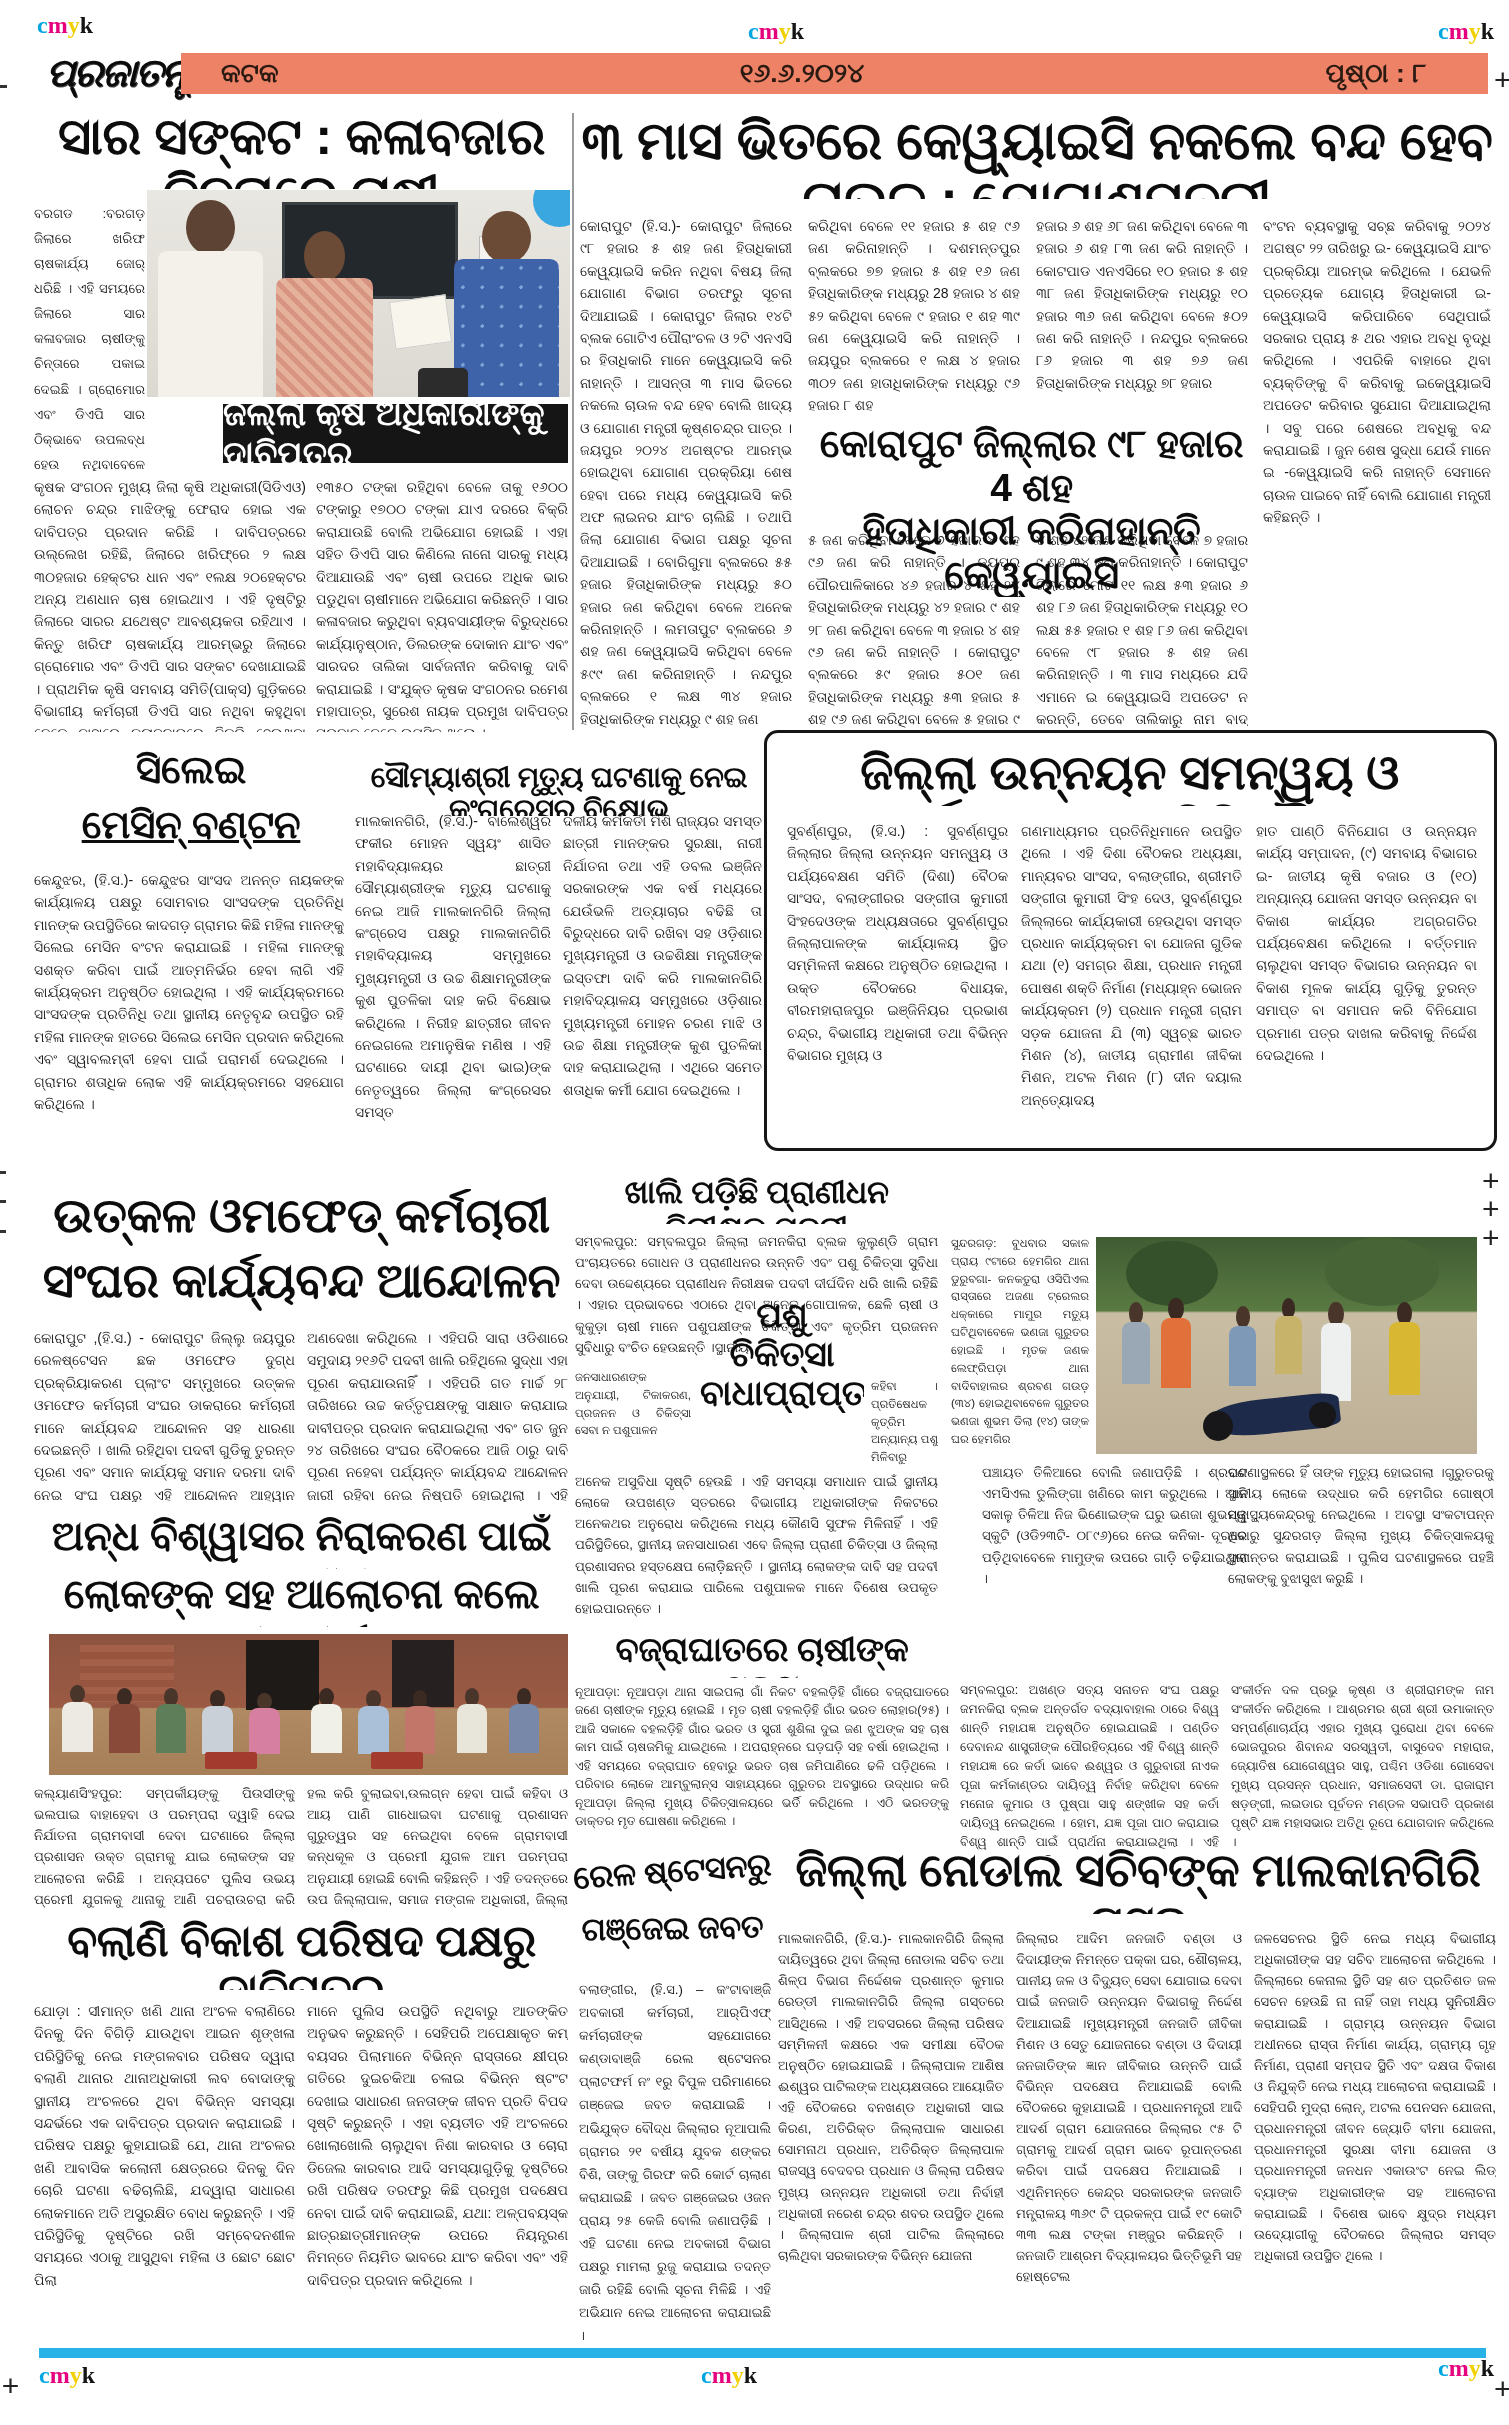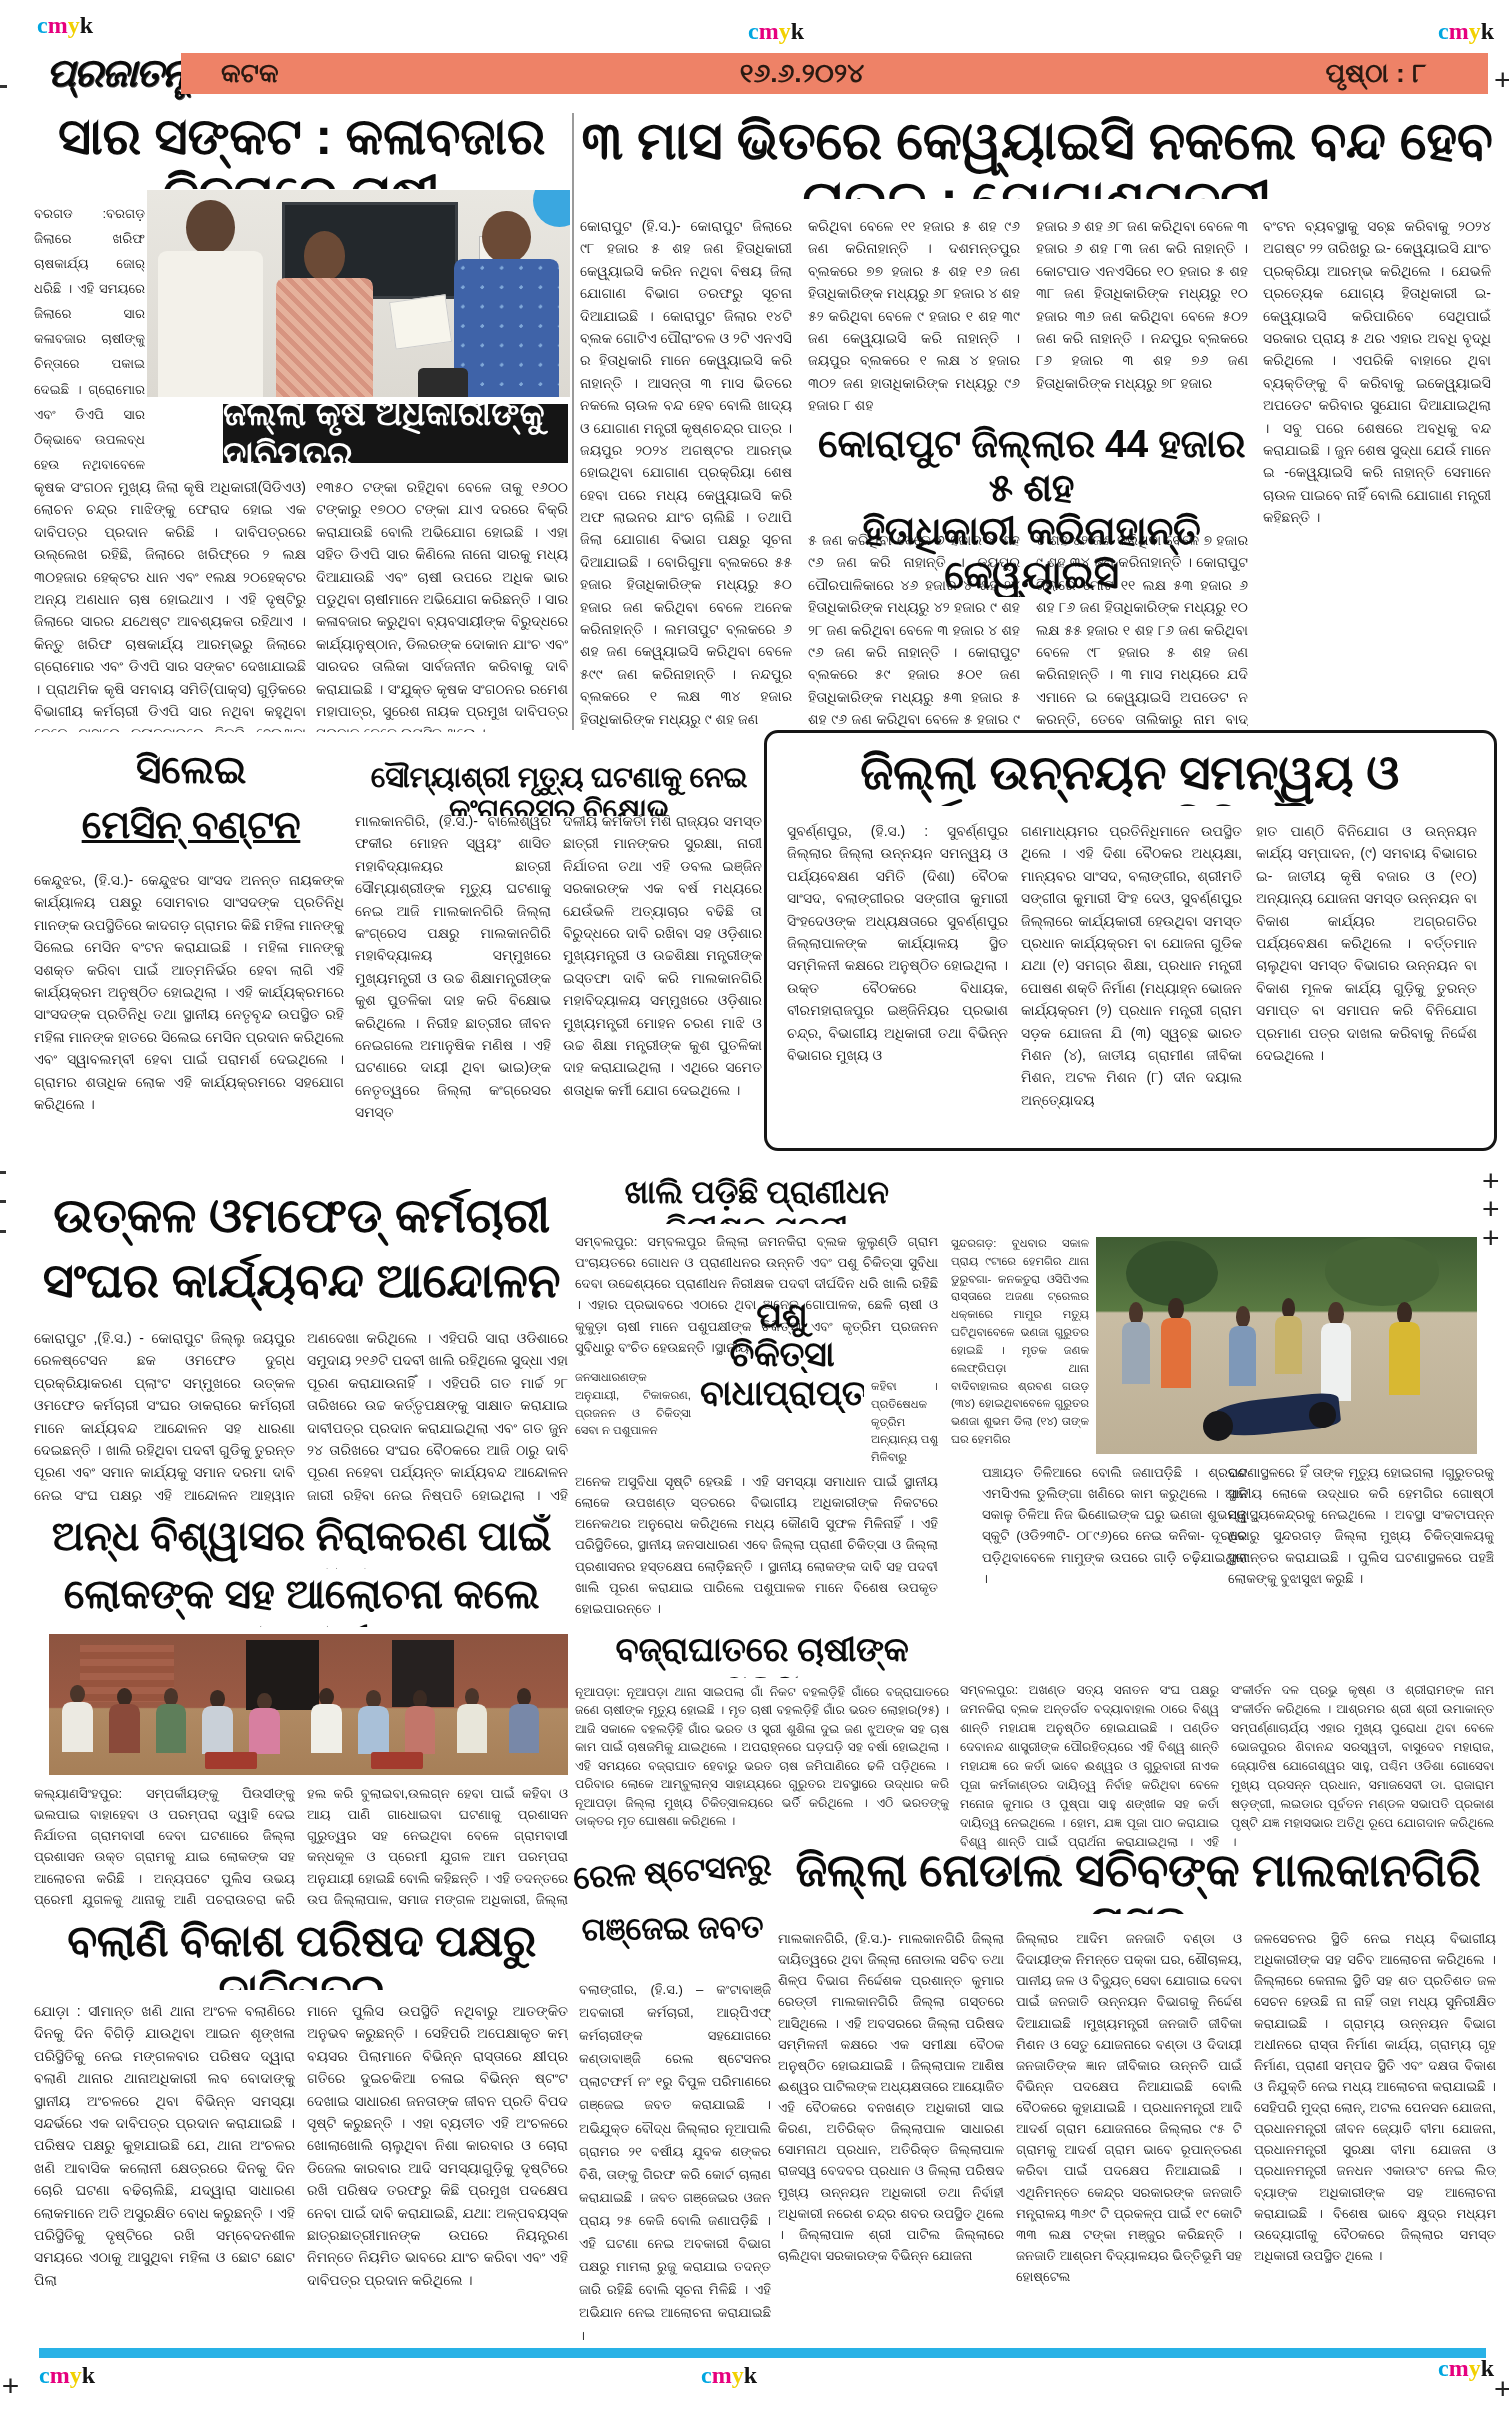--- a/index.html
+++ b/index.html
@@ -68,27 +68,27 @@
   </div>
   <div class="abs caption-bar" style="left:223px;top:404px;width:345px;height:59px;font-size:34px;">ଜିଲ୍ଲା କୃଷି ଅଧିକାରୀଙ୍କୁ ଦାବିପତ୍ର</div>
 
   <div class="abs bt" style="left:34px;top:476px;width:272px;height:256px;">କୃଷକ ସଂଗଠନ ମୁଖ୍ୟ ଜିଲା କୃଷି ଅଧିକାରୀ(ସିଡିଏଓ) ଲୋଚନ ଚନ୍ଦ୍ର ମାଝିଙ୍କୁ ଫେରାଦ ହୋଇ ଏକ ଦାବିପତ୍ର ପ୍ରଦାନ କରିଛି । ଦାବିପତ୍ରରେ ଉଲ୍ଲେଖ ରହିଛି, ଜିଲାରେ ଖରିଫ୍‌ରେ ୨ ଲକ୍ଷ ୩୦ହଜାର ହେକ୍ଟର ଧାନ ଏବଂ ୧ଲକ୍ଷ ୨୦ହେକ୍ଟର ଅନ୍ୟ ଅଣଧାନ ଚାଷ ହୋଇଥାଏ । ଏହି ଦୃଷ୍ଟିରୁ ଜିଲାରେ ସାରର ଯଥେଷ୍ଟ ଆବଶ୍ୟକତା ରହିଥାଏ । କିନ୍ତୁ ଖରିଫ ଚାଷକାର୍ଯ୍ୟ ଆରମ୍ଭରୁ ଜିଲାରେ ଗ୍ରୋମୋର ଏବଂ ଡିଏପି ସାର ସଙ୍କଟ ଦେଖାଯାଇଛି । ପ୍ରାଥମିକ କୃଷି ସମବାୟ ସମିତି(ପାକ୍ସ) ଗୁଡ଼ିକରେ ବିଭାଗୀୟ କର୍ମଚାରୀ ଡିଏପି ସାର ନଥିବା କହୁଥିବା ବେଳେ ବାହାରେ କଳାବଜାରରେ ବିକ୍ରି ହେଉଥିବା ଅଭିଯୋଗ ହୋଇଛି । ଡିଏପି ସାରର ଦର ପକେଟ୍ ପ୍ରତି</div>
   <div class="abs bt" style="left:316px;top:476px;width:252px;height:256px;">୧୩୫୦ ଟଙ୍କା ରହିଥିବା ବେଳେ ତାକୁ ୧୬୦୦ ଟଙ୍କାରୁ ୧୭୦୦ ଟଙ୍କା ଯାଏ ଦରରେ ବିକ୍ରି କରାଯାଉଛି ବୋଲି ଅଭିଯୋଗ ହୋଇଛି । ଏହା ସହିତ ଡିଏପି ସାର କିଣିଲେ ନାନୋ ସାରକୁ ମଧ୍ୟ ଦିଆଯାଉଛି ଏବଂ ଚାଷୀ ଉପରେ ଅଧିକ ଭାର ପଡୁଥିବା ଚାଷୀମାନେ ଅଭିଯୋଗ କରିଛନ୍ତି । ସାର କଳାବଜାର କରୁଥିବା ବ୍ୟବସାୟୀଙ୍କ ବିରୁଦ୍ଧରେ କାର୍ଯ୍ୟାନୁଷ୍ଠାନ, ଡିଲରଙ୍କ ଦୋକାନ ଯାଂଚ ଏବଂ ସାରଦର ତାଲିକା ସାର୍ବଜନୀନ କରିବାକୁ ଦାବି କରାଯାଇଛି । ସଂଯୁକ୍ତ କୃଷକ ସଂଗଠନର ରମେଶ ମହାପାତ୍ର, ସୁରେଶ ନାୟକ ପ୍ରମୁଖ ଦାବିପତ୍ର ପ୍ରଦାନ ବେଳେ ଉପସ୍ଥିତ ଥିଲେ ।</div>
 
   <div class="abs vrule" style="left:572px;top:113px;width:1.8px;height:617px;"></div>
 
   <div class="abs hl" style="left:580px;top:111px;width:914px;height:88px;font-size:53px;">୩ ମାସ ଭିତରେ କେୱ୍ୟାଇସି ନକଲେ ବନ୍ଦ ହେବ ଚାଉଳ : ଯୋଗାଣମନ୍ତ୍ରୀ</div>
   <div class="abs bt" style="left:580px;top:215px;width:212px;height:515px;">କୋରାପୁଟ (ହି.ସ.)- କୋରାପୁଟ ଜିଲାରେ ୯୮ ହଜାର ୫ ଶହ ଜଣ ହିତାଧିକାରୀ କେୱ୍ୟାଇସି କରିନ ନଥିବା ବିଷୟ ଜିଲା ଯୋଗାଣ ବିଭାଗ ତରଫରୁ ସୂଚନା ଦିଆଯାଇଛି । କୋରାପୁଟ ଜିଲାର ୧୪ଟି ବ୍ଲକ ଗୋଟିଏ ପୌରାଂଚଳ ଓ ୨ଟି ଏନଏସି ର ହିତାଧିକାରି ମାନେ କେୱ୍ୟାଇସି କରି ନାହାନ୍ତି । ଆସନ୍ତା ୩ ମାସ ଭିତରେ ନକଲେ ଚାଉଳ ବନ୍ଦ ହେବ ବୋଲି ଖାଦ୍ୟ ଓ ଯୋଗାଣ ମନ୍ତ୍ରୀ କୃଷ୍ଣଚନ୍ଦ୍ର ପାତ୍ର । ଜୟପୁର ୨୦୨୪ ଅଗଷ୍ଟର ଆରମ୍ଭ ହୋଇଥିବା ଯୋଗାଣ ପ୍ରକ୍ରିୟା ଶେଷ ହେବା ପରେ ମଧ୍ୟ କେୱ୍ୟାଇସି କରି ଅଫ ଲାଇନର ଯାଂଚ ଚାଲିଛି । ତଥାପି ଜିଲା ଯୋଗାଣ ବିଭାଗ ପକ୍ଷରୁ ସୂଚନା ଦିଆଯାଇଛି । ବୋରିଗୁମା ବ୍ଲକରେ ୫୫ ହଜାର ହିତାଧିକାରିଙ୍କ ମଧ୍ୟରୁ ୫୦ ହଜାର ଜଣ କରିଥିବା ବେଳେ ଅନେକ କରିନାହାନ୍ତି । ଲମତାପୁଟ ବ୍ଲକରେ ୬ ଶହ ଜଣ କେୱ୍ୟାଇସି କରିଥିବା ବେଳେ ୫୯୯ ଜଣ କରିନାହାନ୍ତି । ନନ୍ଦପୁର ବ୍ଲକରେ ୧ ଲକ୍ଷ ୩୪ ହଜାର ହିତାଧିକାରିଙ୍କ ମଧ୍ୟରୁ ୯ ଶହ ଜଣ</div>
-  <div class="abs bt" style="left:808px;top:215px;width:212px;height:199px;">କରିଥିବା ବେଳେ ୧୧ ହଜାର ୫ ଶହ ୯୬ ଜଣ କରିନାହାନ୍ତି । ଦଶମନ୍ତପୁର ବ୍ଲକରେ ୭୭ ହଜାର ୫ ଶହ ୧୬ ଜଣ ହିତାଧିକାରିଙ୍କ ମଧ୍ୟରୁ ୬୮ ହଜାର ୪ ଶହ ୫୨ କରିଥିବା ବେଳେ ୯ ହଜାର ୧ ଶହ ୩୯ ଜଣ କେୱ୍ୟାଇସି କରି ନାହାନ୍ତି । ଜୟପୁର ବ୍ଲକରେ ୧ ଲକ୍ଷ ୪ ହଜାର ୩୦୨ ଜଣ ହାତାଧିକାରିଙ୍କ ମଧ୍ୟରୁ ୯୬ ହଜାର ୮ ଶହ</div>
+  <div class="abs bt" style="left:808px;top:215px;width:212px;height:199px;">କରିଥିବା ବେଳେ ୧୧ ହଜାର ୫ ଶହ ୯୬ ଜଣ କରିନାହାନ୍ତି । ଦଶମନ୍ତପୁର ବ୍ଲକରେ ୭୭ ହଜାର ୫ ଶହ ୧୬ ଜଣ ହିତାଧିକାରିଙ୍କ ମଧ୍ୟରୁ 28 ହଜାର ୪ ଶହ ୫୨ କରିଥିବା ବେଳେ ୯ ହଜାର ୧ ଶହ ୩୯ ଜଣ କେୱ୍ୟାଇସି କରି ନାହାନ୍ତି । ଜୟପୁର ବ୍ଲକରେ ୧ ଲକ୍ଷ ୪ ହଜାର ୩୦୨ ଜଣ ହାତାଧିକାରିଙ୍କ ମଧ୍ୟରୁ ୯୬ ହଜାର ୮ ଶହ</div>
   <div class="abs bt" style="left:808px;top:529px;width:212px;height:201px;">୫ ଜଣ କରିଥିବା ବେଳେ ୬ ହଜାର ୪ ଶହ ୯୬ ଜଣ କରି ନାହାନ୍ତି । ଜୟପୁର ପୌରପାଳିକାରେ ୪୬ ହଜାର ୪ ଶହ ୨୪ ହିତାଧିକାରିଙ୍କ ମଧ୍ୟରୁ ୪୨ ହଜାର ୯ ଶହ ୨୮ ଜଣ କରିଥିବା ବେଳେ ୩ ହଜାର ୪ ଶହ ୯୬ ଜଣ କରି ନାହାନ୍ତି । କୋରାପୁଟ ବ୍ଲକରେ ୫୯ ହଜାର ୫୦୧ ଜଣ ହିତାଧିକାରିଙ୍କ ମଧ୍ୟରୁ ୫୩ ହଜାର ୫ ଶହ ୯୬ ଜଣ କରିଥିବା ବେଳେ ୫ ହଜାର ୯ ଶହ ୪ ଜଣ କରି ନାହାନ୍ତି । କୋରାପୁଟ ଏନଏସିରେ ୨୧ ହଜାର ୩୬୦ ଜଣ ହିତାଧିକାରିଙ୍କ ମଧ୍ୟରୁ ୧୯ ହଜାର ୭୦ ଜଣ କରିଥିବା ବେଳେ ୨ ହଜାର ୨୯୦ ଜଣ କରି ନାହାନ୍ତି । କୋଟପାଡ ବ୍ଲକରେ ୮୫ ହଜାର ୪ ଶହ ୫୧ ଜଣ ହିତାଧିକାରିଙ୍କ ମଧ୍ୟରୁ ୮୧</div>
   <div class="abs bt" style="left:1036px;top:215px;width:212px;height:199px;">ହଜାର ୬ ଶହ ୬୮ ଜଣ କରିଥିବା ବେଳେ ୩ ହଜାର ୬ ଶହ ୮୩ ଜଣ କରି ନାହାନ୍ତି । କୋଟପାଡ ଏନଏସିରେ ୧୦ ହଜାର ୫ ଶହ ୩୮ ଜଣ ହିତାଧିକାରିଙ୍କ ମଧ୍ୟରୁ ୧୦ ହଜାର ୩୬ ଜଣ କରିଥିବା ବେଳେ ୫୦୨ ଜଣ କରି ନାହାନ୍ତି । ନନ୍ଦପୁର ବ୍ଲକରେ ୮୬ ହଜାର ୩ ଶହ ୭୬ ଜଣ ହିତାଧିକାରିଙ୍କ ମଧ୍ୟରୁ ୭୮ ହଜାର</div>
   <div class="abs bt" style="left:1036px;top:529px;width:212px;height:201px;">୪ ଶହ ୪୨ ଜଣ କରିଥିବା ବେଳେ ୭ ହଜାର ୯ ଶହ ୩୪ ଜଣ କରିନାହାନ୍ତି । କୋରାପୁଟ ଜିଲାରେ ମୋଟ ୧୧ ଲକ୍ଷ ୫୩ ହଜାର ୬ ଶହ ୮୬ ଜଣ ହିତାଧିକାରିଙ୍କ ମଧ୍ୟରୁ ୧୦ ଲକ୍ଷ ୫୫ ହଜାର ୧ ଶହ ୮୬ ଜଣ କରିଥିବା ବେଳେ ୯୮ ହଜାର ୫ ଶହ ଜଣ କରିନାହାନ୍ତି । ୩ ମାସ ମଧ୍ୟରେ ଯଦି ଏମାନେ ଇ କେୱ୍ୟାଇସି ଅପଡେଟ ନ କରନ୍ତି, ତେବେ ତାଲିକାରୁ ନାମ ବାଦ୍ ପଡିବେ ବୋଲି ସରକାର ଚେତାବନୀ ଦେଇଛନ୍ତି । ସାଧାରଣ ବଂଟନ ବ୍ୟବସ୍ଥାରେ ଅନେକ ଅଯୋଗ୍ୟ ଓ ମୃତବ୍ୟକ୍ତି ସାମିଲ ଥିବା ଅଭିଯୋଗ ହୋଇ କେୱ୍ୟାଇସି ଆସୁଥିଲା । ଯୋଗ୍ୟ ବ୍ୟକ୍ତି ଚାଉଳ ପାଇବାରୁ ବଞ୍ଚିତ ହେଉଥିଲେ ।</div>
   <div class="abs bt" style="left:1263px;top:215px;width:228px;height:515px;">ବଂଟନ ବ୍ୟବସ୍ଥାକୁ ସଚ୍ଛ କରିବାକୁ ୨୦୨୪ ଅଗଷ୍ଟ ୨୨ ତାରିଖରୁ ଇ- କେୱ୍ୟାଇସି ଯାଂଚ ପ୍ରକ୍ରିୟା ଆରମ୍ଭ କରିଥିଲେ । ଯେଭଳି ପ୍ରତ୍ୟେକ ଯୋଗ୍ୟ ହିତାଧିକାରୀ ଇ-କେୱ୍ୟାଇସି କରିପାରିବେ ସେଥିପାଇଁ ସରକାର ପ୍ରାୟ ୫ ଥର ଏହାର ଅବଧି ବୃଦ୍ଧି କରିଥିଲେ । ଏପରିକି ବାହାରେ ଥିବା ବ୍ୟକ୍ତିଙ୍କୁ ବି କରିବାକୁ ଇକେୱ୍ୟାଇସି ଅପଡେଟ କରିବାର ସୁଯୋଗ ଦିଆଯାଇଥିଲା । ସବୁ ପରେ ଶେଷରେ ଅବଧିକୁ ବନ୍ଦ କରାଯାଇଛି । ଜୁନ ଶେଷ ସୁଦ୍ଧା ଯେଉଁ ମାନେ ଇ -କେୱ୍ୟାଇସି କରି ନାହାନ୍ତି ସେମାନେ ଚାଉଳ ପାଇବେ ନାହିଁ ବୋଲି ଯୋଗାଣ ମନ୍ତ୍ରୀ କହିଛନ୍ତି ।</div>
   <div class="abs" style="left:804px;top:422px;width:455px;height:99px;">
-    <div class="hl" style="font-size:39px;">କୋରାପୁଟ ଜିଲ୍ଲାର 44 ହଜାର ୫ ଶହ</div>
+    <div class="hl" style="font-size:39px;">କୋରାପୁଟ ଜିଲ୍ଲାର ୯୮ ହଜାର 4 ଶହ</div>
     <div class="hl" style="font-size:39px;">ହିତାଧିକାରୀ କରିନାହାନ୍ତି କେୱ୍ୟାଇସି</div>
   </div>
 
   <div class="abs hl" style="left:34px;top:748px;width:314px;height:51px;font-size:39px;">ସିଲେଇ</div>
   <div class="abs hl" style="left:34px;top:803px;width:314px;height:51px;font-size:39px;text-decoration:underline;">ମେସିନ୍ ବଣ୍ଟନ</div>
   <div class="abs bt" style="left:34px;top:869px;width:310px;height:309px;">କେନ୍ଦୁଝର, (ହି.ସ.)- କେନ୍ଦୁଝର ସାଂସଦ ଅନନ୍ତ ନାୟକଙ୍କ କାର୍ଯ୍ୟାଳୟ ପକ୍ଷରୁ ସୋମବାର ସାଂସଦଙ୍କ ପ୍ରତିନିଧି ମାନଙ୍କ ଉପସ୍ଥିତିରେ କାଦଗଡ଼ ଗ୍ରାମର କିଛି ମହିଳା ମାନଙ୍କୁ ସିଲେଇ ମେସିନ ବଂଟନ କରାଯାଇଛି । ମହିଳା ମାନଙ୍କୁ ସଶକ୍ତ କରିବା ପାଇଁ ଆତ୍ମନିର୍ଭର ହେବା ଲାଗି ଏହି କାର୍ଯ୍ୟକ୍ରମ ଅନୁଷ୍ଠିତ ହୋଇଥିଲା । ଏହି କାର୍ଯ୍ୟକ୍ରମରେ ସାଂସଦଙ୍କ ପ୍ରତିନିଧି ତଥା ସ୍ଥାନୀୟ ନେତୃବୃନ୍ଦ ଉପସ୍ଥିତ ରହି ମହିଳା ମାନଙ୍କ ହାତରେ ସିଲେଇ ମେସିନ ପ୍ରଦାନ କରିଥିଲେ ଏବଂ ସ୍ୱାବଲମ୍ବୀ ହେବା ପାଇଁ ପରାମର୍ଶ ଦେଇଥିଲେ । ଗ୍ରାମର ଶତାଧିକ ଲୋକ ଏହି କାର୍ଯ୍ୟକ୍ରମରେ ସହଯୋଗ କରିଥିଲେ ।</div>
 
   <div class="abs hl" style="left:355px;top:745px;width:408px;height:55px;font-size:29px;margin-top:16px;">ସୌମ୍ୟାଶ୍ରୀ ମୃତ୍ୟୁ ଘଟଣାକୁ ନେଇ କଂଗ୍ରେସର ବିକ୍ଷୋଭ</div>
   <div class="abs bt" style="left:355px;top:810px;width:196px;height:368px;">ମାଲକାନଗିରି, (ହି.ସ.)- ବାଲେଶ୍ୱର ଫକୀର ମୋହନ ସ୍ୱୟଂ ଶାସିତ ମହାବିଦ୍ୟାଳୟର ଛାତ୍ରୀ ସୌମ୍ୟାଶ୍ରୀଙ୍କ ମୃତ୍ୟୁ ଘଟଣାକୁ ନେଇ ଆଜି ମାଲକାନଗିରି ଜିଲ୍ଲା କଂଗ୍ରେସ ପକ୍ଷରୁ ମାଲକାନଗିରି ମହାବିଦ୍ୟାଳୟ ସମ୍ମୁଖରେ ମୁଖ୍ୟମନ୍ତ୍ରୀ ଓ ଉଚ୍ଚ ଶିକ୍ଷାମନ୍ତ୍ରୀଙ୍କ କୁଶ ପୁତଳିକା ଦାହ କରି ବିକ୍ଷୋଭ କରିଥିଲେ । ନିରୀହ ଛାତ୍ରୀର ଜୀବନ ନେଇଗଲେ ଅମାନୁଷିକ ମଣିଷ । ଏହି ଘଟଣାରେ ଦାୟୀ ଥିବା ଭାଇ)ଙ୍କ ନେତୃତ୍ୱରେ ଜିଲ୍ଲା କଂଗ୍ରେସର ସମସ୍ତ</div>
   <div class="abs bt" style="left:563px;top:810px;width:199px;height:368px;">ଦଳୀୟ କର୍ମକର୍ତା ମିଶି ରାଜ୍ୟର ସମସ୍ତ ଛାତ୍ରୀ ମାନଙ୍କର ସୁରକ୍ଷା, ନାରୀ ନିର୍ଯାତନା ତଥା ଏହି ଡବଲ ଇଞ୍ଜିନ ସରକାରଙ୍କ ଏକ ବର୍ଷ ମଧ୍ୟରେ ଯେଉଁଭଳି ଅତ୍ୟାଚାର ବଢିଛି ତା ବିରୁଦ୍ଧରେ ଦାବି ରଖିବା ସହ ଓଡ଼ିଶାର ମୁଖ୍ୟମନ୍ତ୍ରୀ ଓ ଉଚ୍ଚଶିକ୍ଷା ମନ୍ତ୍ରୀଙ୍କ ଇସ୍ତଫା ଦାବି କରି ମାଲକାନଗିରି ମହାବିଦ୍ୟାଳୟ ସମ୍ମୁଖରେ ଓଡ଼ିଶାର ମୁଖ୍ୟମନ୍ତ୍ରୀ ମୋହନ ଚରଣ ମାଝି ଓ ଉଚ୍ଚ ଶିକ୍ଷା ମନ୍ତ୍ରୀଙ୍କ କୁଶ ପୁତଳିକା ଦାହ କରାଯାଇଥିଲା । ଏଥିରେ ସମେତ ଶତାଧିକ କର୍ମୀ ଯୋଗ ଦେଇଥିଲେ ।</div>

